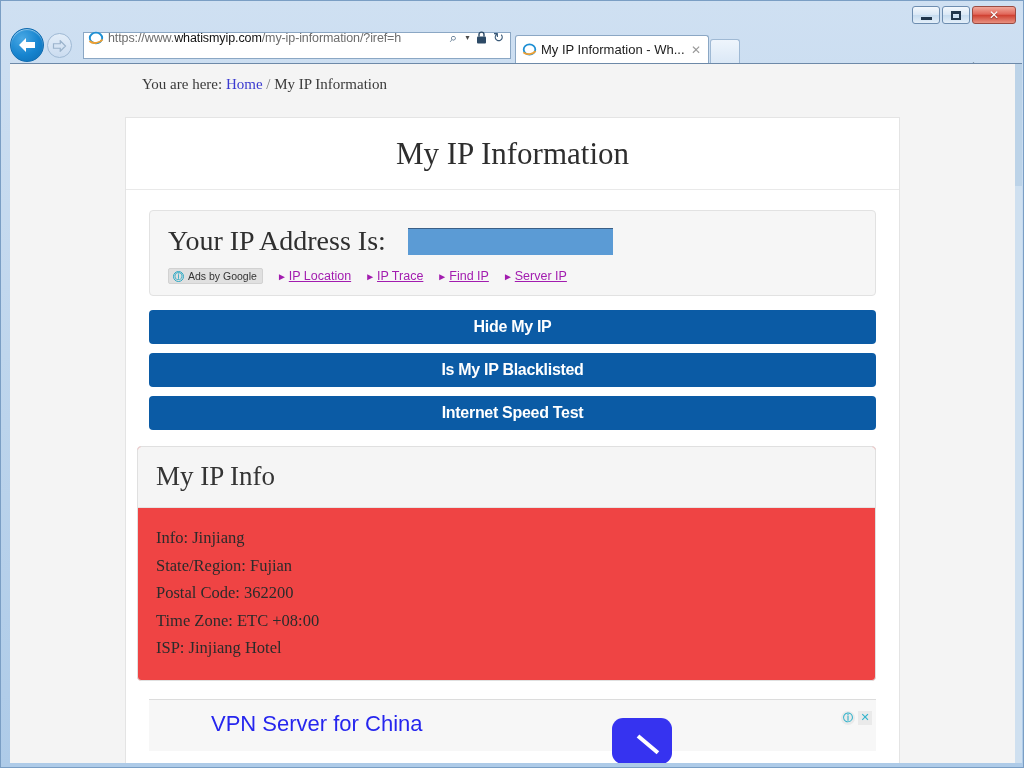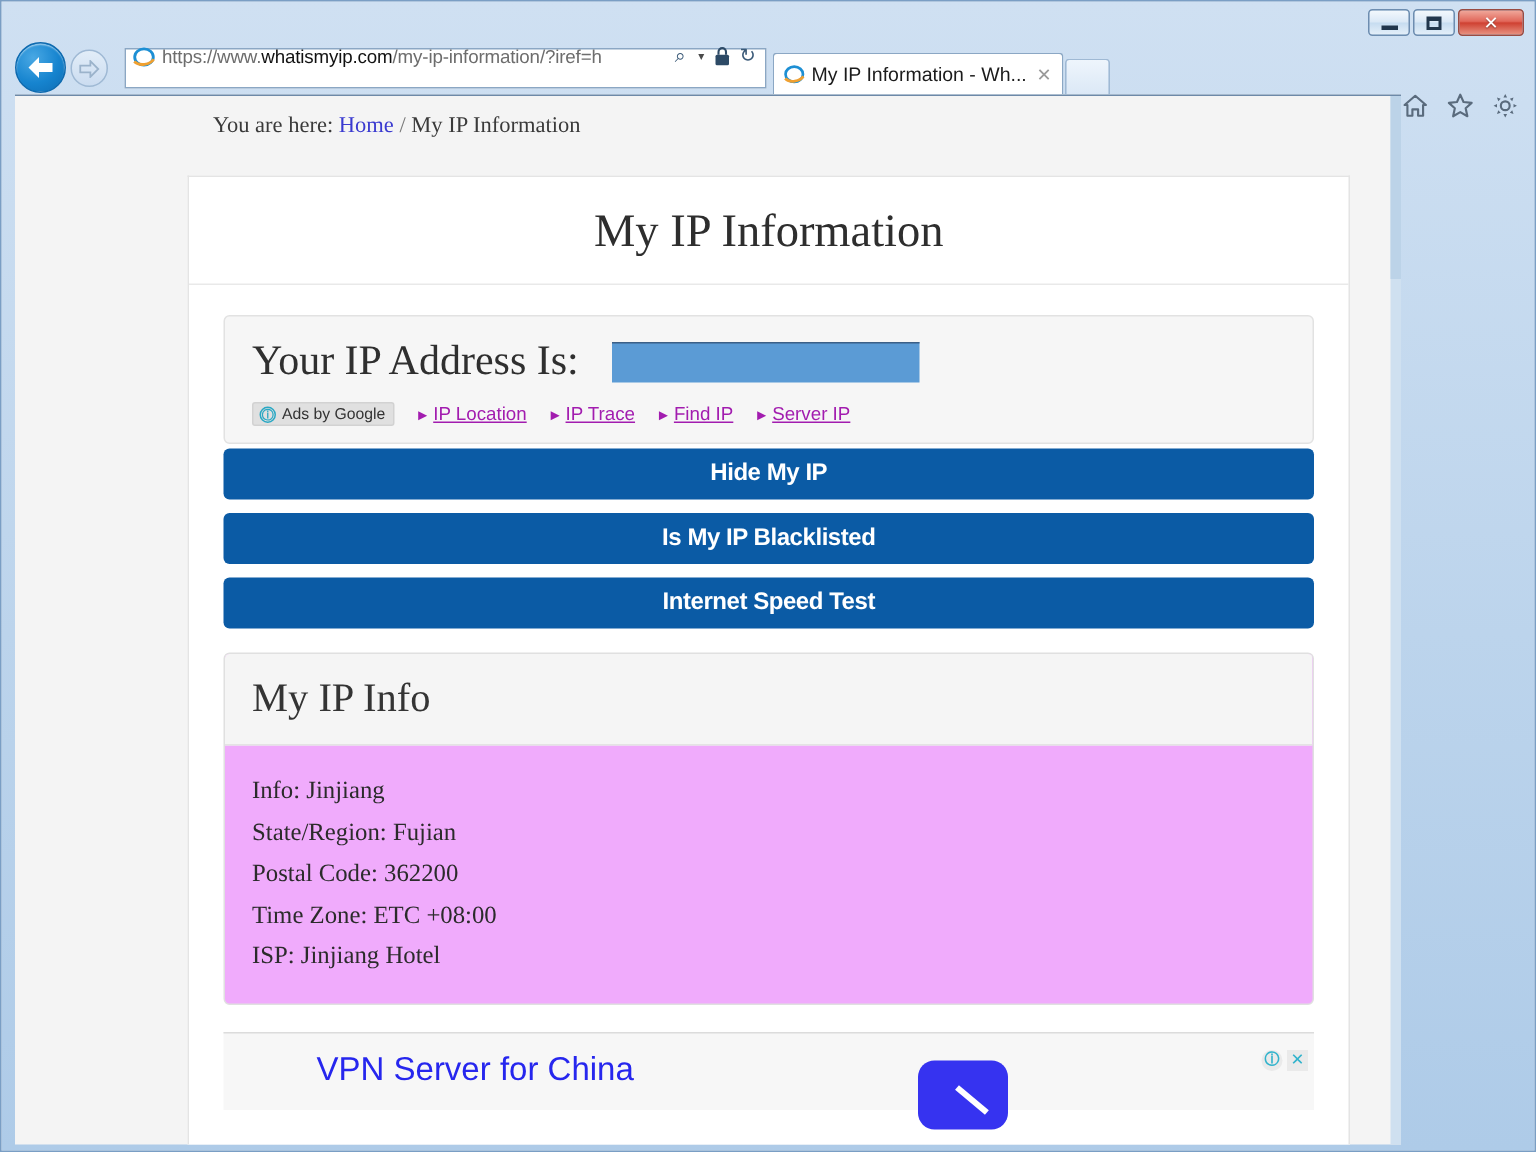--- a/index.html
+++ b/index.html
@@ -172,21 +172,21 @@
     display: flex;
     gap: 11px;
     align-items: center;
   }
   .toolicon { width: 19px; height: 19px; color: #4d6versa; }
 
   
   #viewport {
     position: absolute;
     left: 9px; top: 62px;
-    width: 924px; height: 700px;
+    width: 1012px; height: 700px;
     background: #f4f4f4;
     border-top: 1px solid #6d89a8;
     overflow: hidden;
   }
   
   #scrollbar {
     position: absolute;
     right: 0; top: 0;
     width: 7px; height: 100%;
     background: #cfe0f0;
@@ -305,28 +305,28 @@
     border-radius: 4px;
     color: #ffffff;
     font-size: 16px;
     font-weight: bold;
     display: flex;
     align-items: center;
     justify-content: center;
     letter-spacing: -0.3px;
     font-family: "Liberation Sans", sans-serif;
   }
-  #btn-hide { margin-top: 3px; }
+  #btn-hide { margin-top: 14px; }
 
   
   #info-panel {
-    margin: 16px 23px 0 23px;
+    margin: 16px 23px 0 11px;
     border: 1px solid #e0e0e0;
     border-radius: 4px;
-    background: #f0abfc;
+    background: #ef4444;
     overflow: hidden;
   }
   #info-header {
     background: #f5f5f5;
     border-bottom: 1px solid #e4e4e4;
     padding: 14px 18px 15px;
     font-family: "Liberation Serif", serif;
     font-size: 27px;
     color: #343434;
   }

